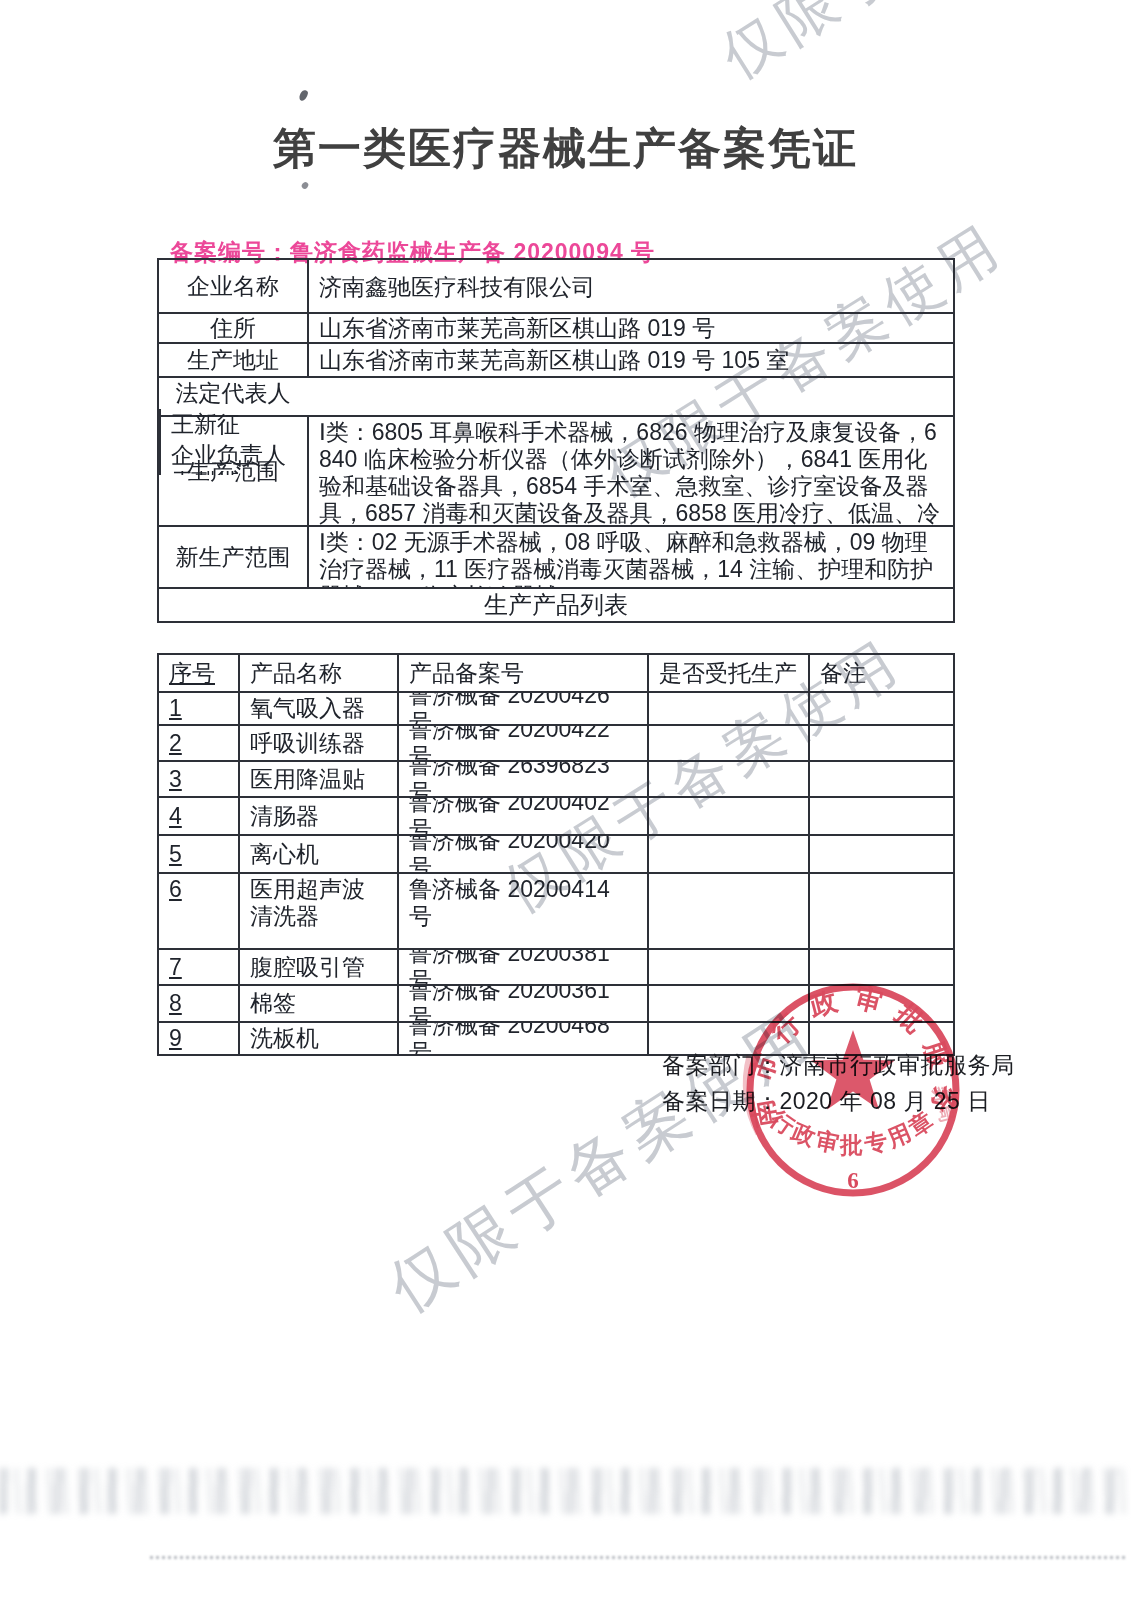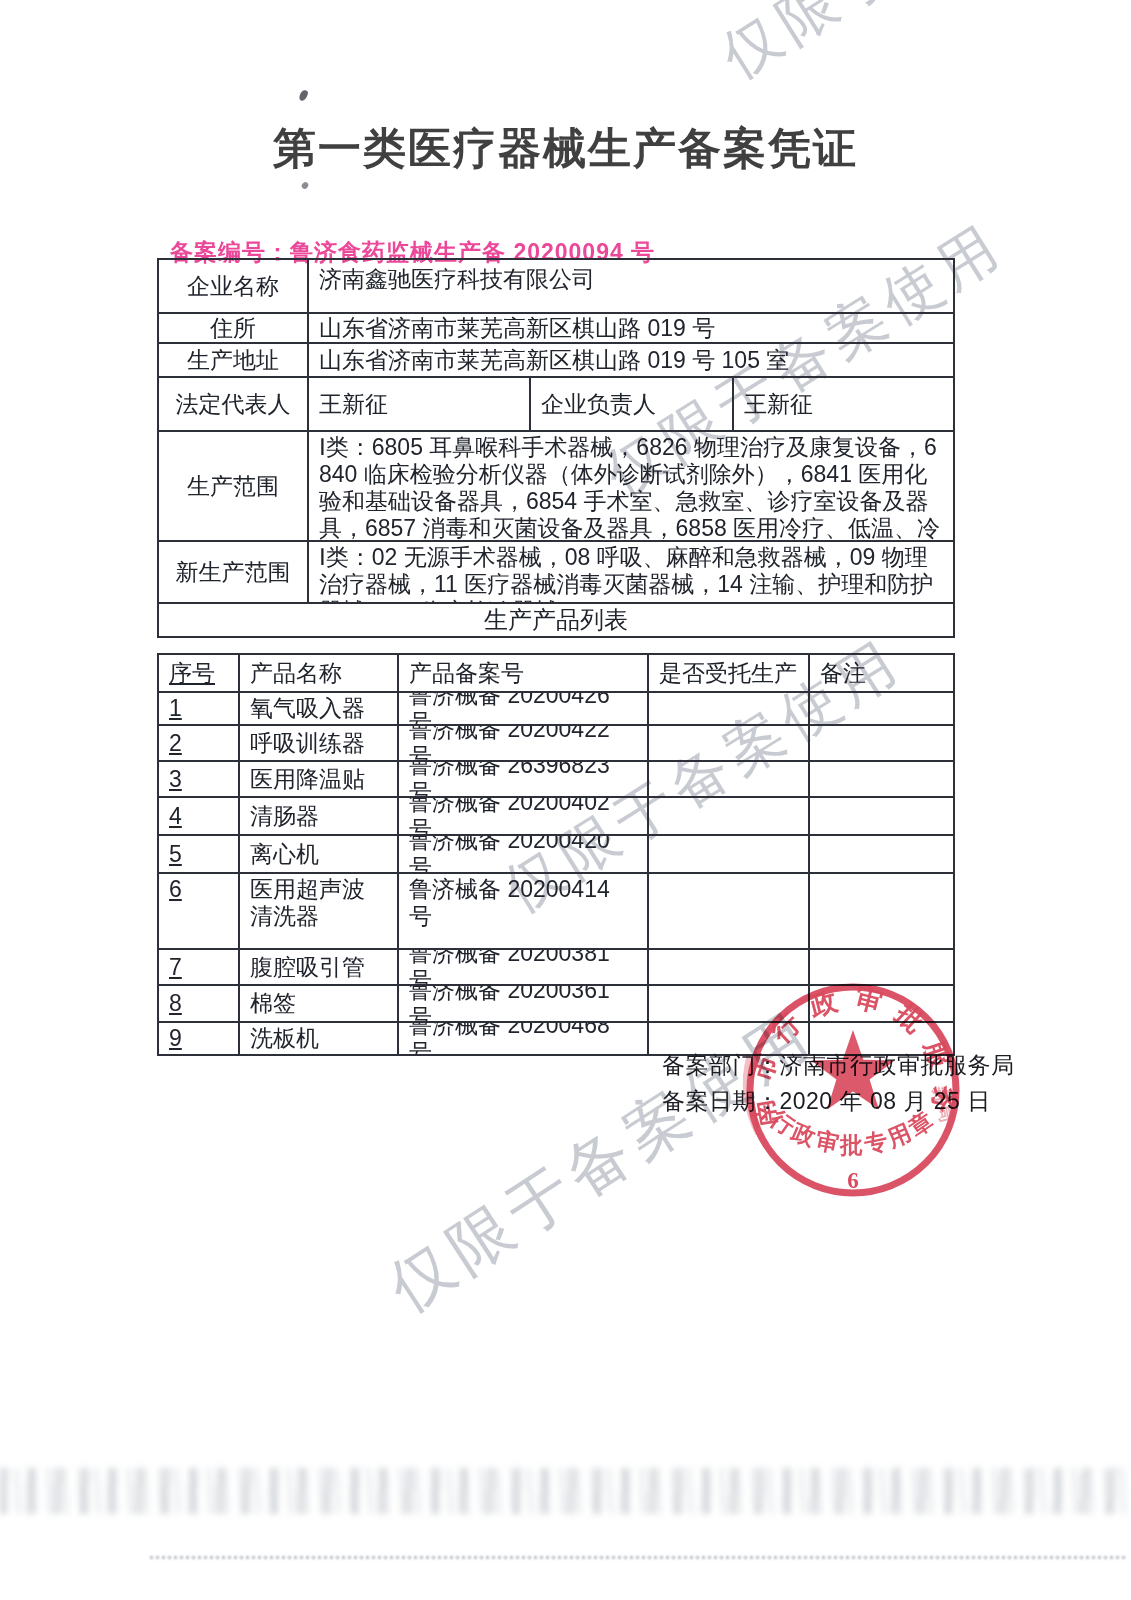--- a/index.html
+++ b/index.html
@@ -52,28 +52,28 @@
   .tbl{position:absolute;left:157px;width:798px;border:2px solid #2d3038;box-sizing:border-box;}
   .trow{display:flex;box-sizing:border-box;border-top:2px solid #2d3038;}
   .trow:first-child{border-top:none;}
   .tcell{box-sizing:border-box;border-left:2px solid #2d3038;padding:2px 10px;
     font-size:23px;line-height:27px;word-break:break-all;overflow:hidden;}
   .tcell:first-child{border-left:none;}
   .lab{display:flex;align-items:center;justify-content:center;text-align:center;padding:2px 4px;}
   .vcenter{display:flex;align-items:center;}
   
   #info-table{top:258px;}
-  .ir1{height:52px;} .ir2{height:30px;} .ir3{height:34px;} .ir4{height:54px;}
+  .ir1{height:52px;} .ir2{height:30px;} .ir3{height:34px;} .ir4{height:39px;flex-direction:column;}
   .ir5{height:110px;} .ir6{height:62px;} .ir7{height:34px;}
   .w-lab{width:148px;flex:0 0 auto;}
   .w-val{flex:1 1 auto;}
   .w-v1{width:222px;flex:0 0 auto;}
   .w-l2{width:203px;flex:0 0 auto;}
   .w-v2{flex:1 1 auto;}
-  .top-align{align-items:flex-start;padding-top:6px;}
+  .top-align{align-items:flex-start;padding-top:14px;}
   .span-center{flex:1;display:flex;align-items:center;justify-content:center;font-size:24px;}
   
   #product-table{top:653px;}
   .pc1{width:79px;flex:0 0 auto;text-decoration:underline;}
   .pc2{width:159px;flex:0 0 auto;}
   .pc3{width:250px;flex:0 0 auto;}
   .pc4{width:161px;flex:0 0 auto;}
   .pc5{flex:1 1 auto;}
   .ph{height:36px;} .pr1{height:33px;} .pr2{height:36px;} .pr3{height:36px;}
   .pr4{height:38px;} .pr5{height:38px;} .pr6{height:76px;} .pr7{height:36px;}

